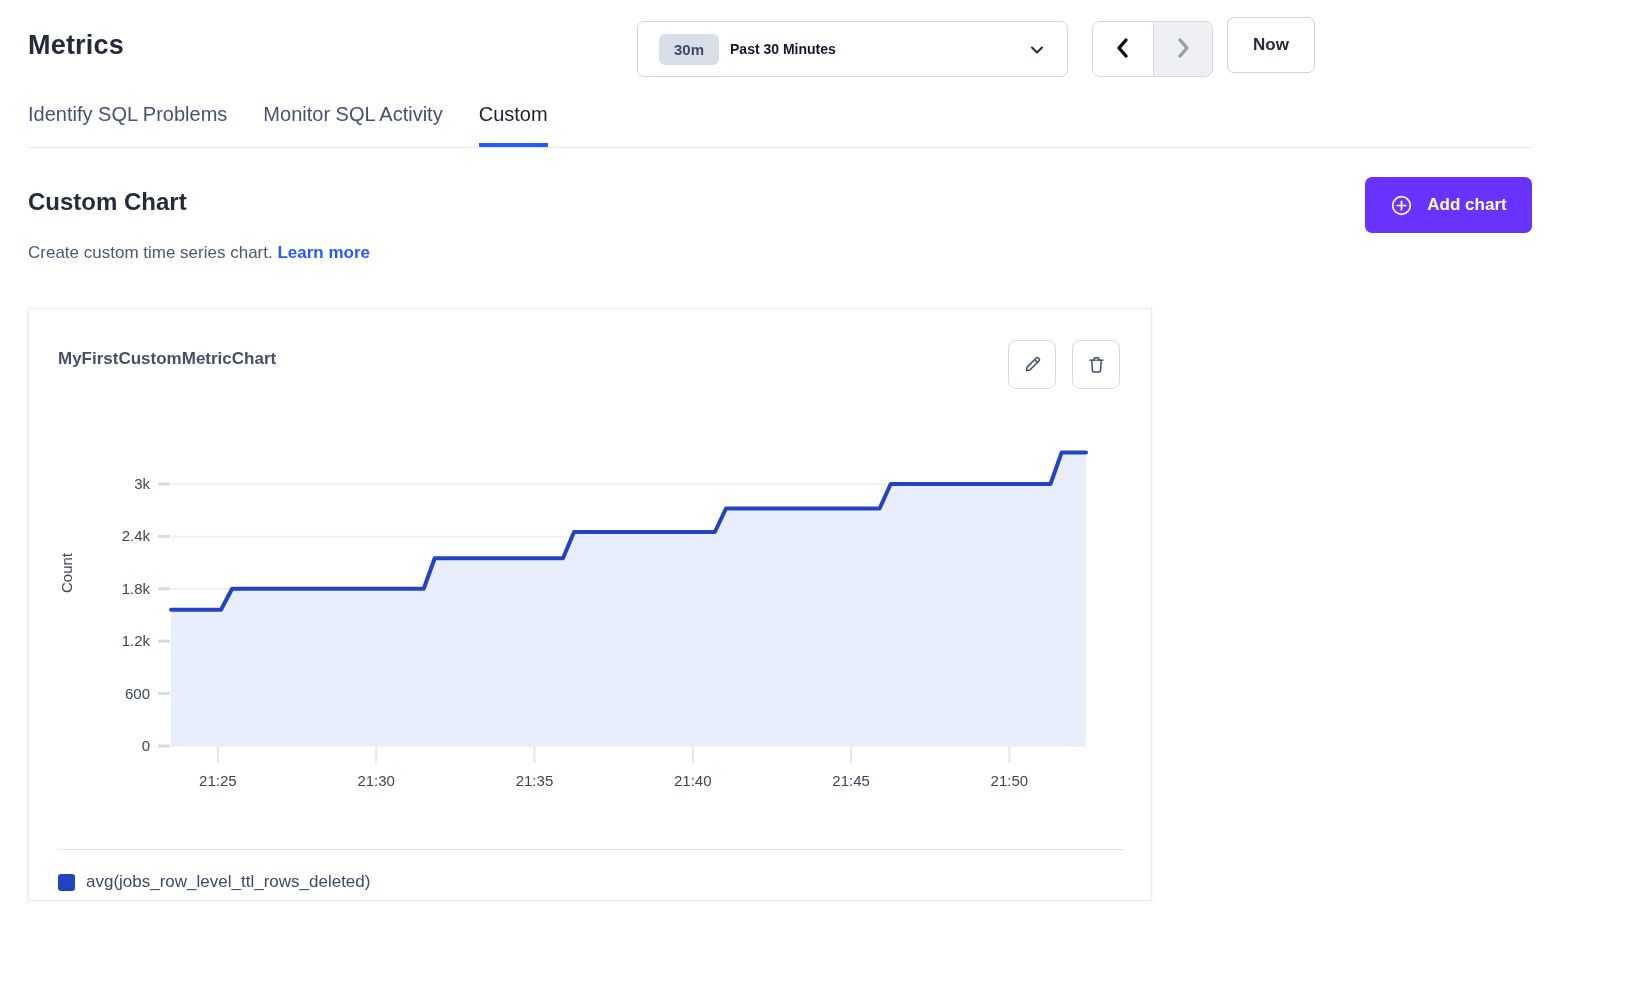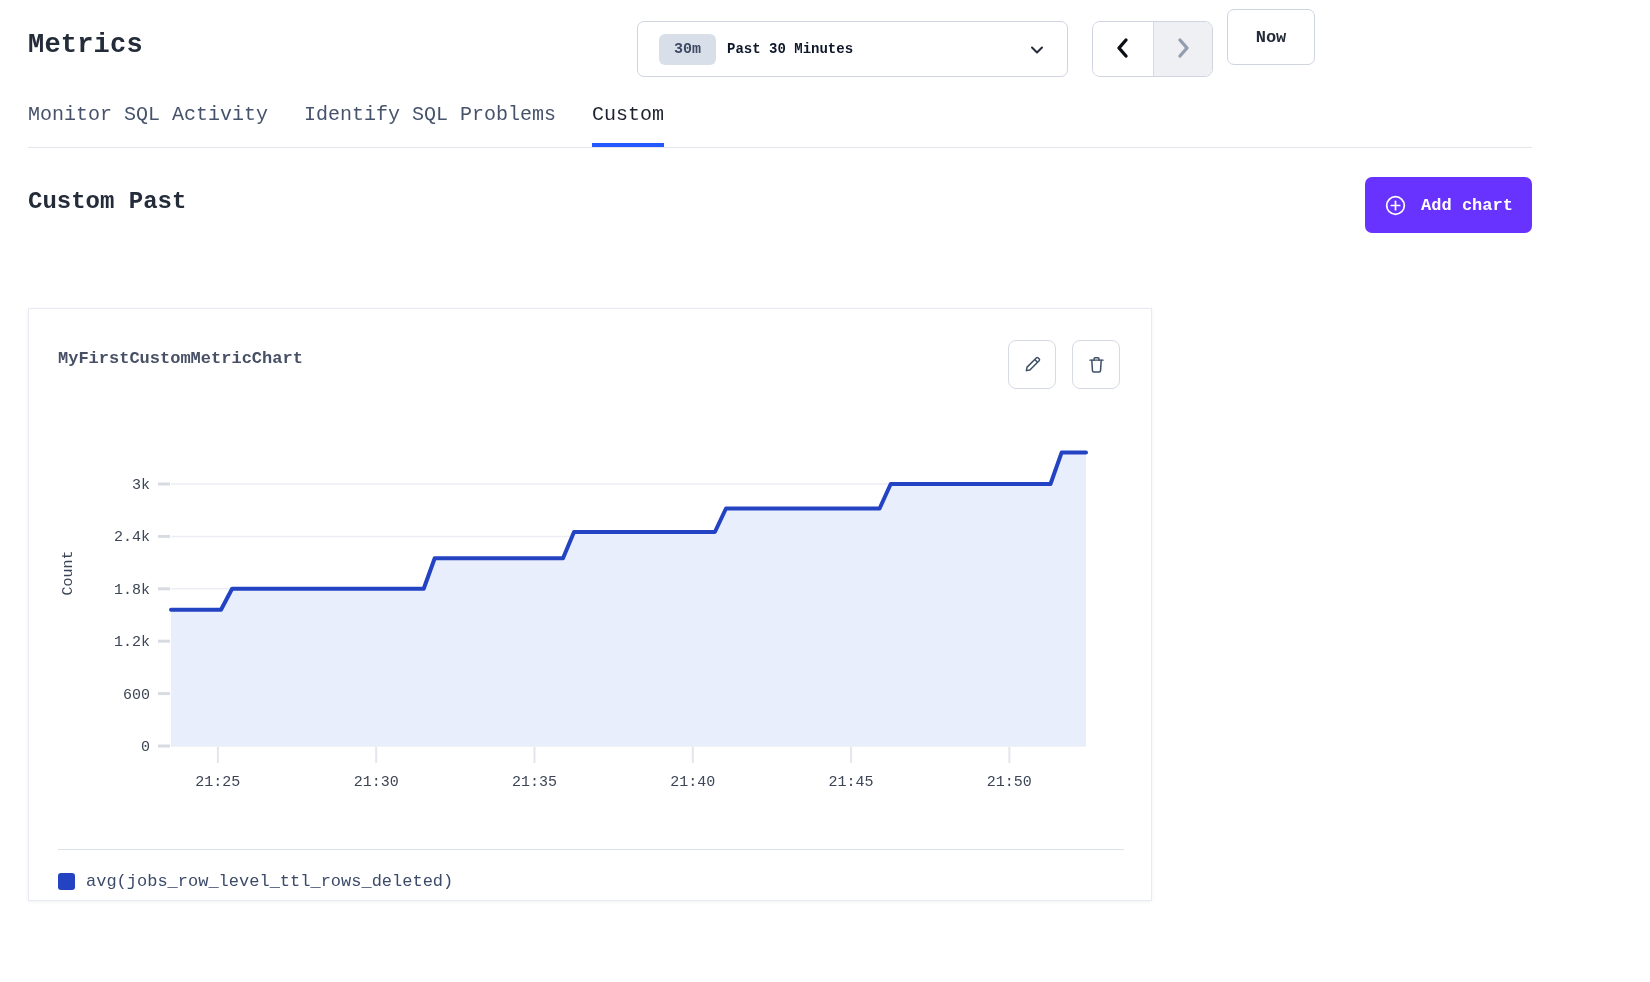--- a/index.html
+++ b/index.html
@@ -1,19 +1,19 @@
 <!DOCTYPE html>
 <html><head>
 <meta charset="utf-8">
 <style>
   * { margin:0; padding:0; box-sizing:border-box; }
   body { background:#fff; }
   .canvas {
     position:relative; width:1650px; height:982px; background:#ffffff;
-    font-family:Liberation Mono, monospace; color:#242c3a;
+    font-family:Liberation Sans, sans-serif; color:#242c3a;
   }
   
   .page-title { position:absolute; left:28px; top:30px; font-size:27px; font-weight:700; color:#242c3a; letter-spacing:.2px; }
 
   .time-dropdown {
     position:absolute; left:637px; top:21px; width:431px; height:56px;
     background:#fff; border:1px solid #cfd4e0; border-radius:7px;
     display:flex; align-items:center; cursor:pointer;
   }
   .range-badge {
@@ -24,21 +24,21 @@
   .dd-chevron { position:absolute; right:22px; top:20px; }
 
   .arrow-group {
     position:absolute; left:1092px; top:21px; width:121px; height:56px;
     border:1px solid #cfd4e0; border-radius:8px; display:flex; overflow:hidden; background:#fff;
   }
   .arrow-btn { width:50%; height:100%; display:flex; align-items:center; justify-content:center; cursor:pointer; background:#fff; border:none; }
   .arrow-btn.next { background:#eef0f4; border-left:1px solid #d5dae3; cursor:default; }
 
   .now-btn {
-    position:absolute; left:1227px; top:9px; width:88px; height:56px;
+    position:absolute; left:1227px; top:17px; width:88px; height:56px;
     background:#fff; border:1px solid #cfd4e0; border-radius:7px;
     font-size:17px; font-weight:600; color:#242c3a; cursor:pointer;
     font-family:inherit;
   }
 
   
   .tabs {
     position:absolute; left:28px; top:103px; width:1504px;
     display:flex; gap:36px; border-bottom:1px solid #e2e5ea;
   }
@@ -113,26 +113,30 @@
         <svg width="20" height="24" viewBox="0 0 20 24">
             <polyline points="7,4 14,12 7,20" fill="none" stroke="#959eae" stroke-width="3.4" stroke-linecap="round" stroke-linejoin="round"></polyline>
           </svg>
       </span>
     </button>
   </div>
 
   <button class="now-btn">Now</button>
 
   <div class="tabs">
+    <div class="tab">Identify SQL Problems</div>
     <div class="tab">Monitor SQL Activity</div>
-    <div class="tab">Identify SQL Problems</div>
     <div class="tab active">Custom</div>
   </div>
 
-  <div class="section-heading">Custom Past</div>
+  <div class="section-heading">Custom Chart</div>
+  <div class="section-desc">
+    <span>Create custom time series chart.</span>
+    <a class="learn-more">Learn more</a>
+  </div>
 
   <button class="add-chart-btn">
     <span style="display:flex;">
       <svg width="23" height="23" viewBox="0 0 24 24">
           <circle cx="12" cy="12" r="9.2" fill="none" stroke="#fff" stroke-width="1.8"></circle>
           <line x1="12" y1="7.6" x2="12" y2="16.4" stroke="#fff" stroke-width="1.8" stroke-linecap="round"></line>
           <line x1="7.6" y1="12" x2="16.4" y2="12" stroke="#fff" stroke-width="1.8" stroke-linecap="round"></line>
         </svg>
     </span>
     <span>Add chart</span>

